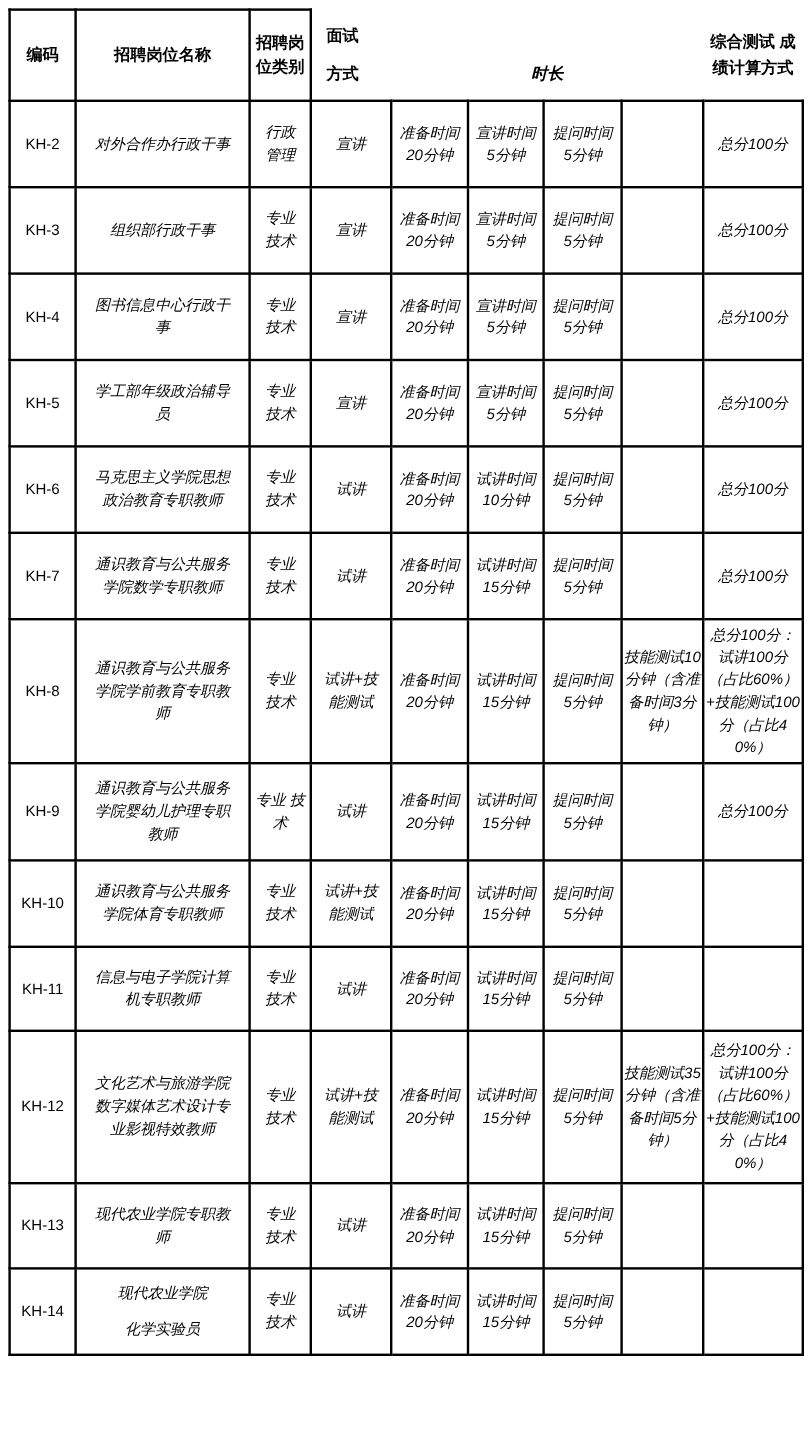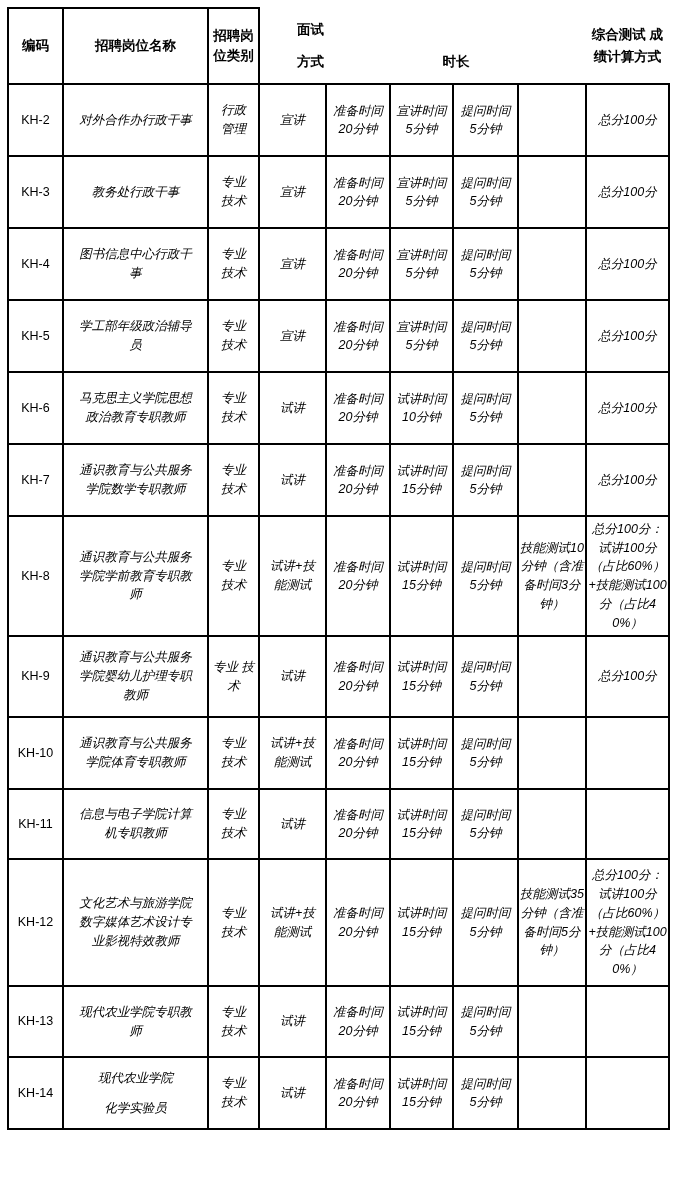--- a/index.html
+++ b/index.html
@@ -31,30 +31,31 @@
     padding: 2px;
   }
   
   th.free {
     border: none;
     font-size: 13.5px;
     font-weight: 700;
     padding: 2px;
   }
   th.method-h {
-    text-align: right;
+    text-align: left;
     vertical-align: middle;
     padding-left: 12px;
     white-space: pre-line;
     line-height: 2.3;
   }
   th.duration-h {
     text-align: center;
     vertical-align: bottom;
     padding-bottom: 12px;
+    font-style: italic;
   }
   th.score-h {
     vertical-align: middle;
     line-height: 1.6;
     white-space: pre-line;
   }
 
   td {
     border: 2px solid #000;
     font-size: 12.5px;
@@ -116,21 +117,21 @@
 20分钟</td>
     <td class="time">宣讲时间
 5分钟</td>
     <td class="time">提问时间
 5分钟</td>
     <td class="skill"></td>
     <td class="score">总分100分</td>
   </tr>
       <tr style="height: 72px; margin-left: 24px;">
     <td class="code">KH-3</td>
-    <td class="name">教务处行政干事</td>
+    <td class="name">组织部行政干事</td>
     <td class="cat">专业
 技术</td>
     <td class="method">宣讲</td>
     <td class="time">准备时间
 20分钟</td>
     <td class="time">宣讲时间
 5分钟</td>
     <td class="time">提问时间
 5分钟</td>
     <td class="skill"></td>

